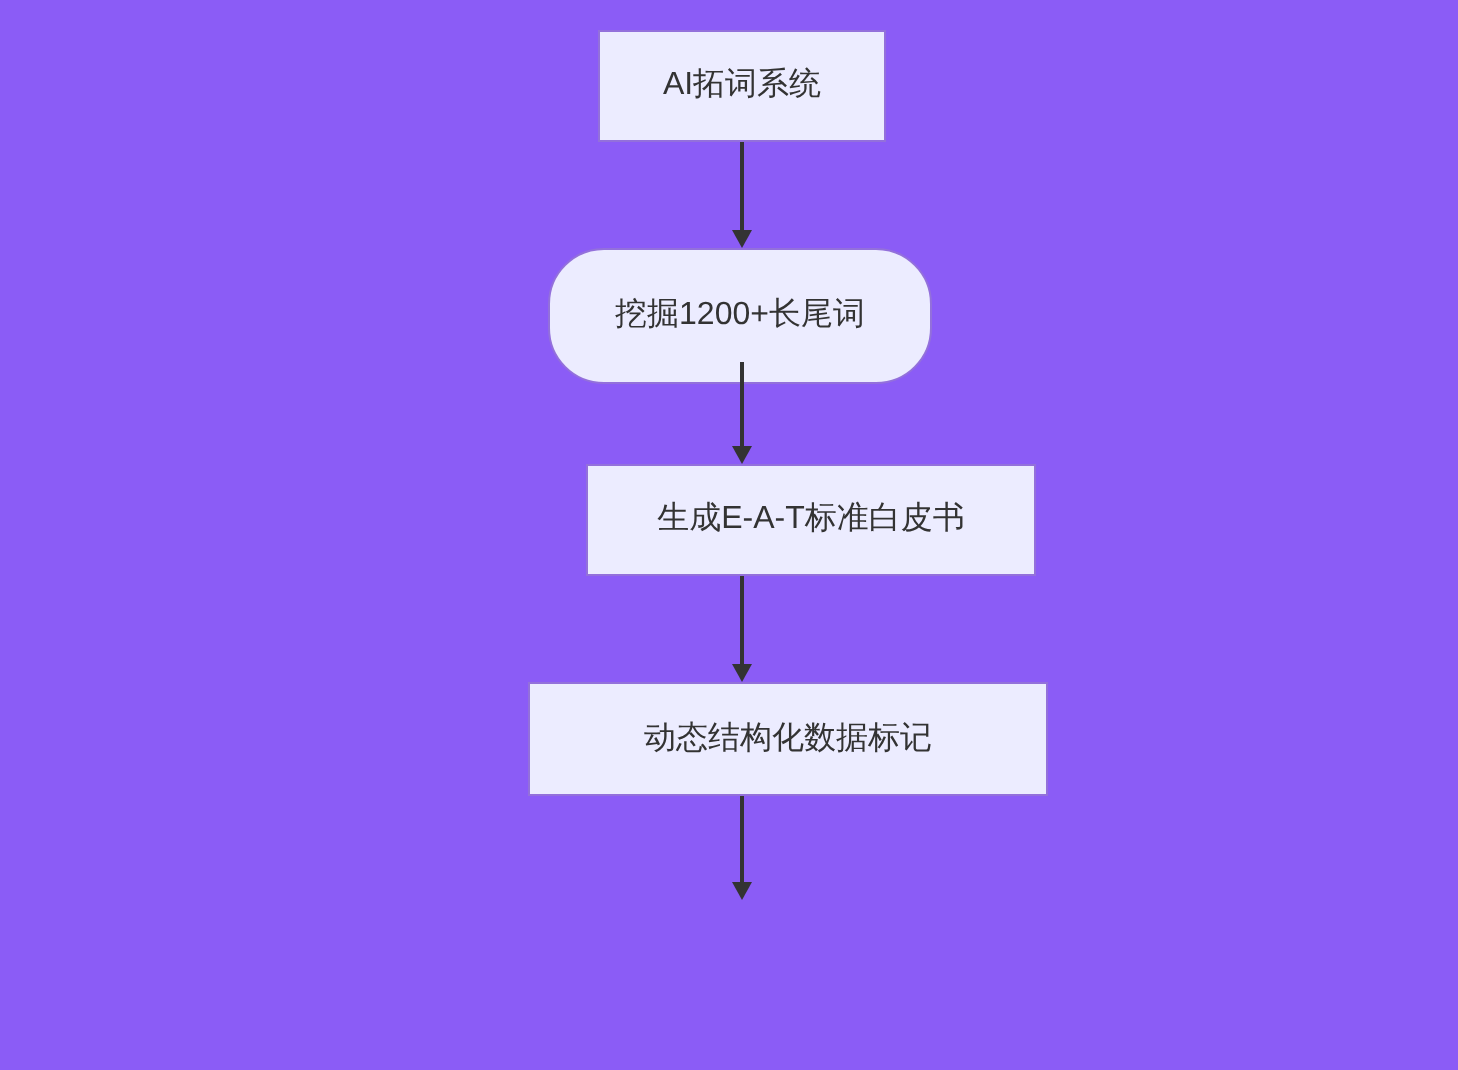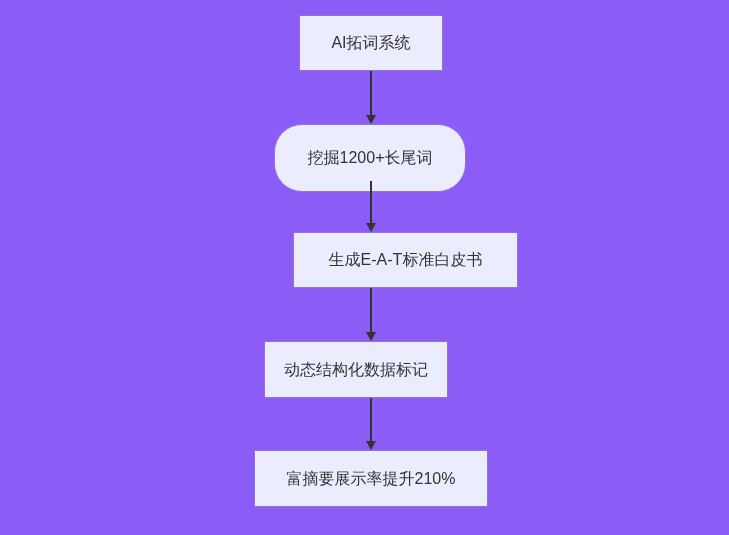--- a/index.html
+++ b/index.html
@@ -52,21 +52,21 @@
     width: 0;
     height: 0;
     border-left: 5px solid transparent;
     border-right: 5px solid transparent;
     border-top: 9px solid #333333;
   }
   
   #node-0 { left: 299px; top: 15px;  width: 144px; height: 56px; }
   #node-1 { left: 274px; top: 124px; width: 192px; height: 68px; border-radius: 28px; }
   #node-2 { left: 261px; top: 232px; width: 225px; height: 56px; margin-left: 32px; }
-  #node-3 { left: 264px; top: 341px; width: 184px; height: 57px; }
+  #node-3 { left: 264px; top: 341px; width: 260px; height: 57px; }
   #node-4 { left: 254px; top: 450px; width: 234px; height: 57px; }
   
   #edge-0 { left: 366px; top: 71px;  height: 53px; }
   #edge-1 { left: 366px; top: 181px; height: 51px; }
   #edge-2 { left: 366px; top: 288px; height: 53px; }
   #edge-3 { left: 366px; top: 398px; height: 52px; }
 </style>
 </head>
 <body>
 
@@ -101,17 +101,14 @@
 
   <div class="node" id="node-3">
     <span>动态结构化数据标记</span>
   </div>
 
   <div class="edge" id="edge-3">
     <div class="edge-line"></div>
     <div class="edge-arrowhead"></div>
   </div>
 
-  <div class="node" id="node-4">
-    <span>富摘要展示率提升210%</span>
-  </div>
 
 </div>
 
 </body></html>

